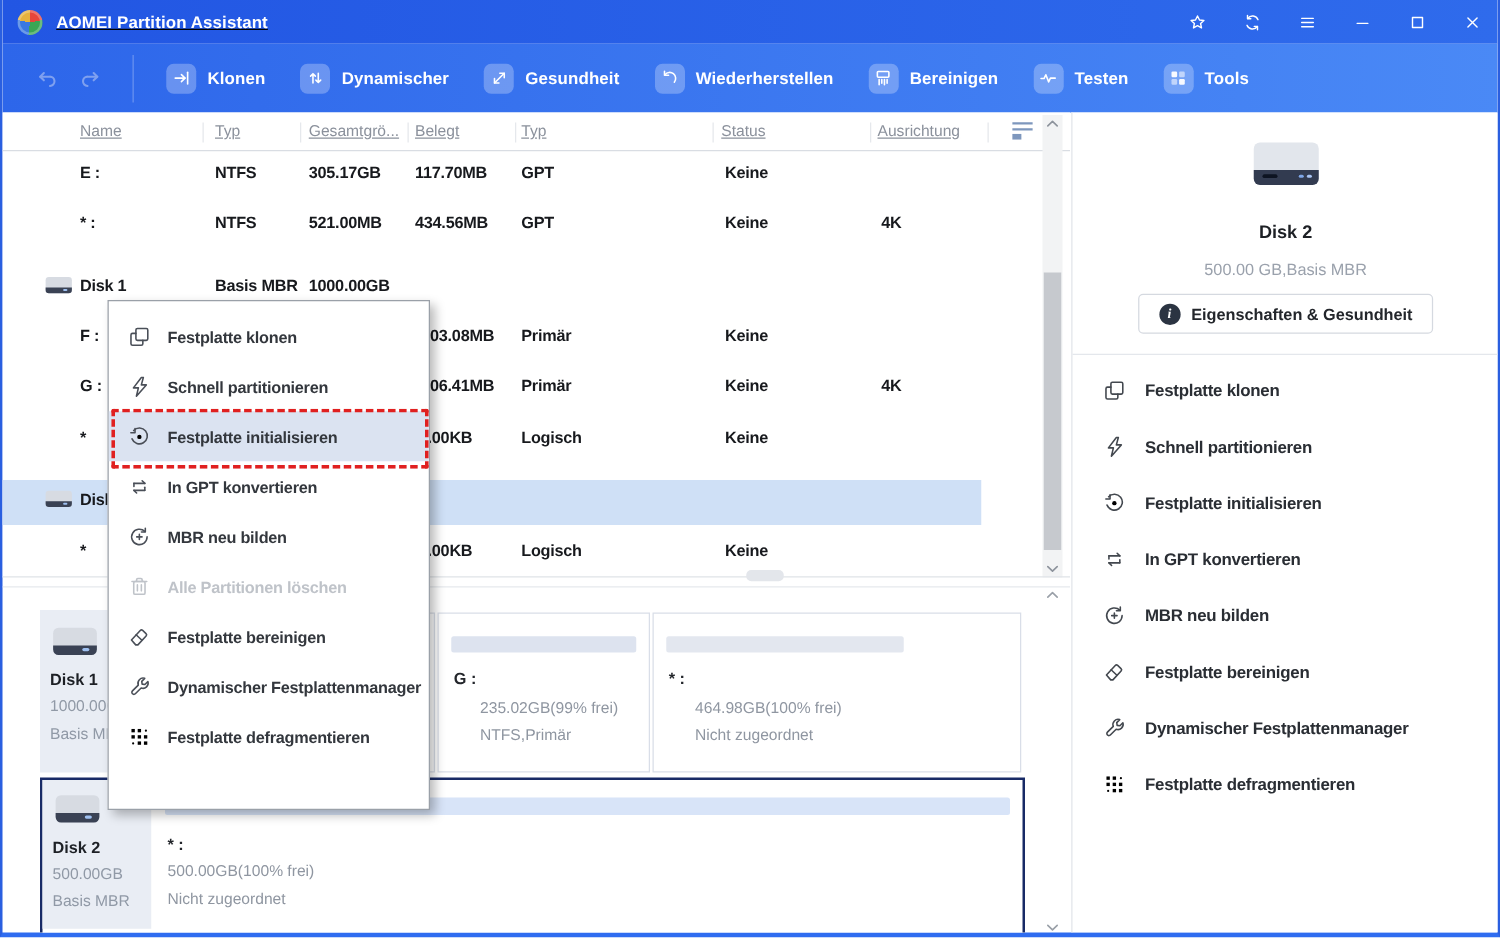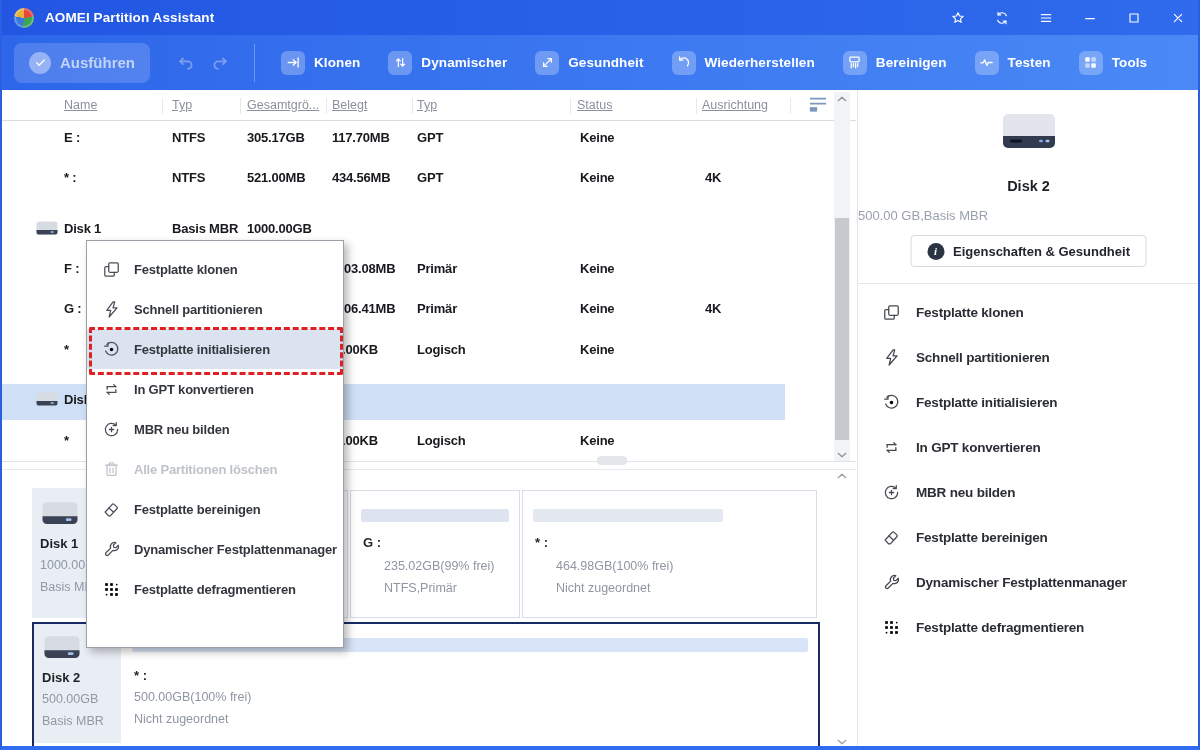--- a/index.html
+++ b/index.html
@@ -2,21 +2,21 @@
 <html><head>
 <meta charset="utf-8">
 <style>
   html,body{margin:0;padding:0;}
   body{width:1200px;height:750px;overflow:hidden;font-family:"Liberation Sans","DejaVu Sans",sans-serif;
        -webkit-font-smoothing:antialiased;}
   #app{position:relative;width:1196px;height:746px;background:#fff;overflow:hidden;
        border-left:2px solid #2a5fe0;border-right:2px solid #2a5fe0;border-bottom:4px solid #2f6cf0;}
   
   .titlebar{position:absolute;left:0;top:0;width:100%;height:35px;
-            background:linear-gradient(90deg,#2256e3,#2f6bec);display:flex;align-items:center;}
+            background:linear-gradient(90deg,#2256e3,#2f6bec);display:flex;align-items:center;text-decoration:underline;}
   .appicon{width:20px;height:20px;margin-left:12px;border-radius:50%;
            background:conic-gradient(#e8453b 0 22%,#3ba654 22% 52%,#3a78e0 52% 78%,#e6b23d 78% 100%);
            box-shadow:inset 0 0 0 2px rgba(255,255,255,.25);}
   .apptitle{color:#fff;font-size:13.5px;font-weight:700;margin-left:11px;letter-spacing:.1px;}
   .winctl{position:absolute;right:10px;top:0;height:35px;display:flex;align-items:center;gap:24px;}
   .winctl .wbtn{width:20px;height:20px;display:flex;align-items:center;justify-content:center;cursor:pointer;}
   .winctl svg{stroke:#fff;fill:none;stroke-width:1.7;stroke-linecap:round;stroke-linejoin:round;}
   
   .toolbar{position:absolute;left:0;top:35px;width:100%;height:55px;
            background:linear-gradient(90deg,#2d66ea,#4a89f6);display:flex;align-items:center;}
@@ -63,21 +63,21 @@
   .pblock{position:absolute;background:#fff;border:1px solid #d9dee8;cursor:pointer;}
   .pblock .bar{position:absolute;height:13px;border-radius:2px;}
   .pblock .pl{position:absolute;left:12px;font-size:13px;font-weight:700;color:#23262b;white-space:nowrap;}
   .pblock .pg{position:absolute;left:12px;font-size:12.5px;color:#8f96a1;white-space:nowrap;margin-left:21px;}
   .disk2sel{position:absolute;left:30px;top:622px;width:784px;height:123px;border:2px solid #182a66;background:#fff;}
   
   .sidebar{position:absolute;left:855px;top:90px;width:341px;height:656px;background:#fff;border-left:1px solid #e2e5ea;}
   .sb-divider{position:absolute;left:0;top:193px;width:100%;height:1px;background:#e4e7ec;}
   .sb-diskart{position:absolute;left:50%;top:18px;transform:translateX(-50%);}
   .sb-name{position:absolute;left:0;top:88px;width:100%;text-align:center;font-size:14.5px;font-weight:700;color:#1d2025;}
-  .sb-info{position:absolute;left:0;top:118px;width:100%;font-size:13px;color:#9aa1ac;}
+  .sb-info{position:absolute;left:0;top:118px;width:100%;text-align:center;font-size:13px;color:#9aa1ac;}
   .sb-btn{position:absolute;left:50%;top:145px;transform:translateX(-50%);height:30px;padding:0 16px;
           border:1px solid #d5d9e0;border-radius:4px;background:#fff;display:flex;align-items:center;gap:9px;cursor:pointer;white-space:nowrap;}
   .sb-btn .ic{width:17px;height:17px;border-radius:50%;background:#2b3442;color:#fff;font-size:11px;font-weight:700;
               font-family:"Liberation Serif",serif;font-style:italic;display:flex;align-items:center;justify-content:center;}
   .sb-btn .bl{font-size:13px;font-weight:700;color:#23262b;}
   .sb-actions{position:absolute;left:24px;top:200px;width:300px;display:flex;flex-direction:column;}
   .sb-item{height:45px;display:flex;align-items:center;gap:15px;cursor:pointer;}
   .sb-item svg{stroke:#43484f;fill:none;stroke-width:1.6;stroke-linecap:round;stroke-linejoin:round;flex:0 0 auto;}
   .sb-item .al{font-size:13.5px;font-weight:600;color:#2a2e34;letter-spacing:-.2px;}
   
@@ -256,28 +256,20 @@
         </div>
         <div class="wbtn">
           <svg width="16" height="16" viewBox="0 0 24 24">
             <use href="#w-close"></use>
           </svg>
         </div>
       </div>
   </div>
 
   <div class="toolbar">
-    <div class="execbtn">
-      <span class="chk">
-        <svg width="13" height="13" viewBox="0 0 24 24">
-            <path d="M5 12.5l4.5 4.5L19 7.5"></path>
-          </svg>
-      </span>
-      <span class="lbl">Ausführen</span>
-    </div>
     <div class="histbtn">
       <svg width="20" height="20" viewBox="0 0 24 24">
           <path d="M8.5 6.5 5 10l3.5 3.5"></path>
           <path d="M5 10h9a4.5 4.5 0 0 1 .4 9"></path>
         </svg>
     </div>
     <div class="histbtn">
       <svg width="20" height="20" viewBox="0 0 24 24">
           <path d="M15.5 6.5 19 10l-3.5 3.5"></path>
           <path d="M19 10h-9a4.5 4.5 0 0 0-.4 9"></path>

